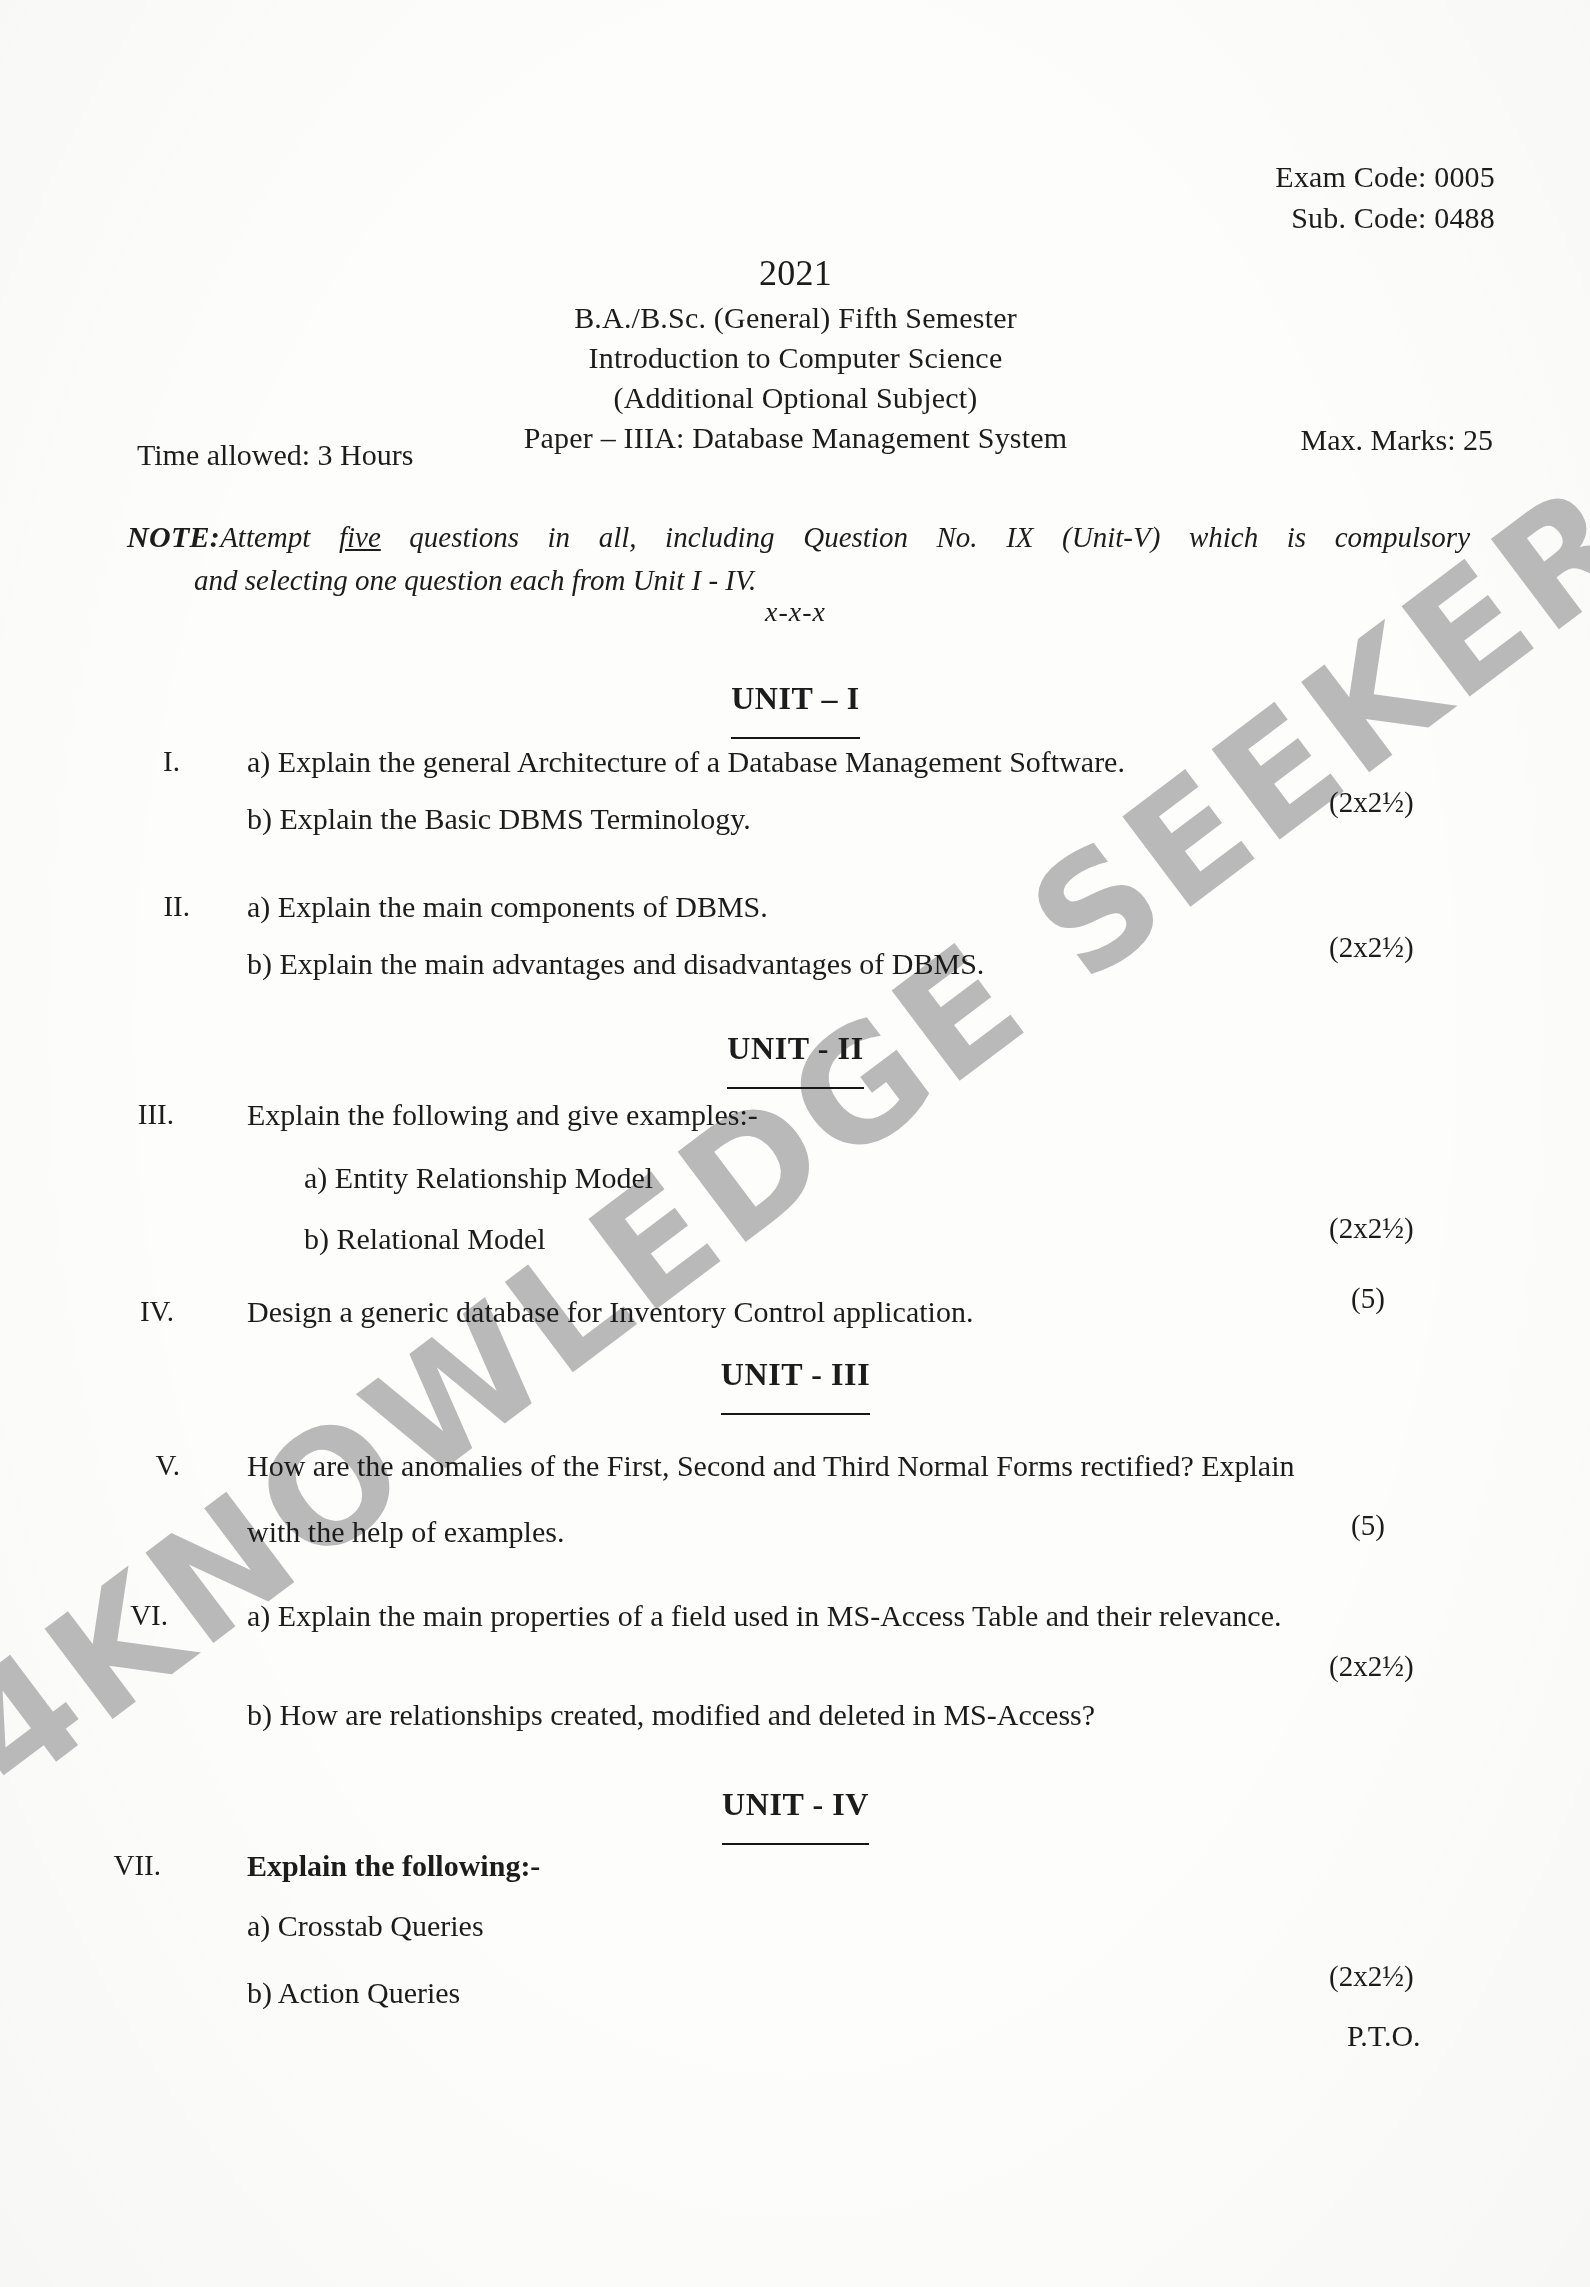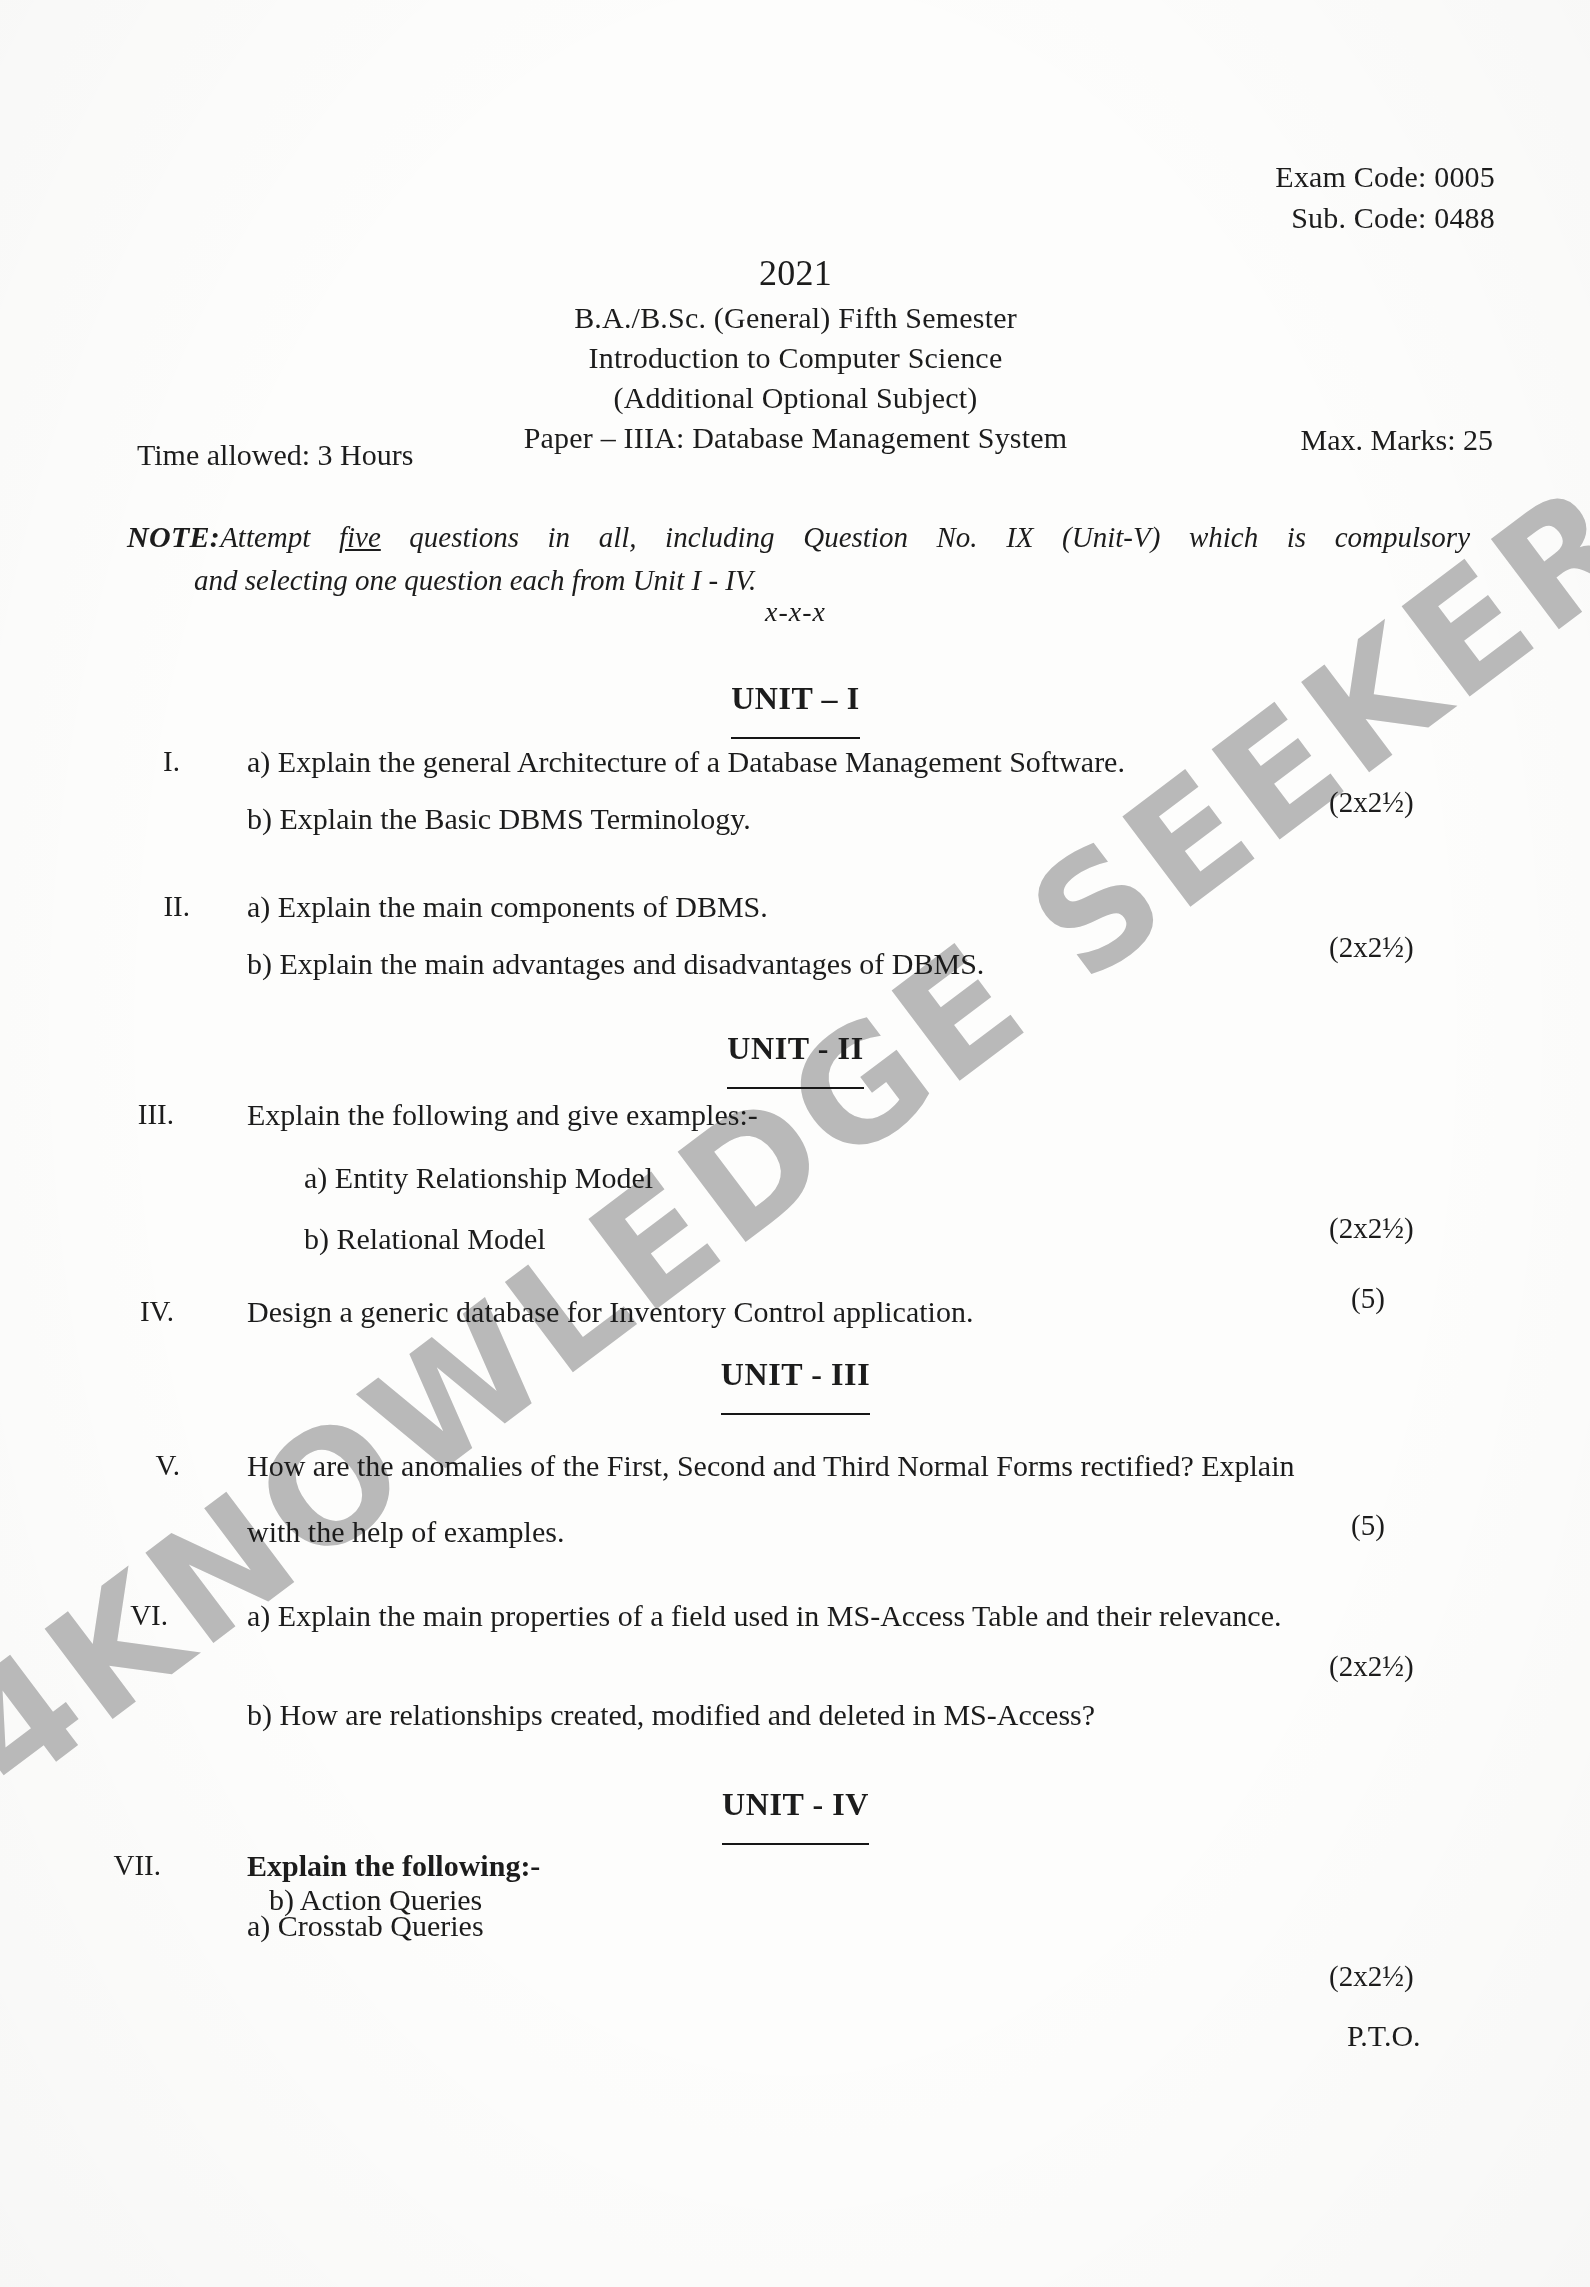--- a/index.html
+++ b/index.html
@@ -221,19 +221,19 @@
   <div class="abs marks" style="left:1351px; top:1509px;">(5)</div>
 
   <div class="abs q qnum" style="left:78px; top:1601px;">VI.</div>
   <div class="abs q" style="left:247px; top:1601px;">a) Explain the main properties of a field used in MS-Access Table and their relevance.</div>
   <div class="abs q" style="left:247px; top:1700px;">b) How are relationships created, modified and deleted in MS-Access?</div>
   <div class="abs marks" style="left:1329px; top:1650px;">(2x2½)</div>
 
   <div class="abs q qnum" style="left:71px; top:1851px;">VII.</div>
   <div class="abs q" style="left:247px; top:1851px;font-weight:bold;">Explain the following:-</div>
   <div class="abs q" style="left:247px; top:1911px;">a)   Crosstab Queries</div>
-  <div class="abs q" style="left:247px; top:1885px;margin-left:22px;">b)   Action Queries</div>
+  <div class="abs q" style="left:247px; top:1978px;">b)   Action Queries</div>
   <div class="abs marks" style="left:1329px; top:1960px;">(2x2½)</div>
 
   <div class="abs q" style="left:1347px; top:2021px;">P.T.O.</div>
 
 </div>
 
 
 </body></html>

